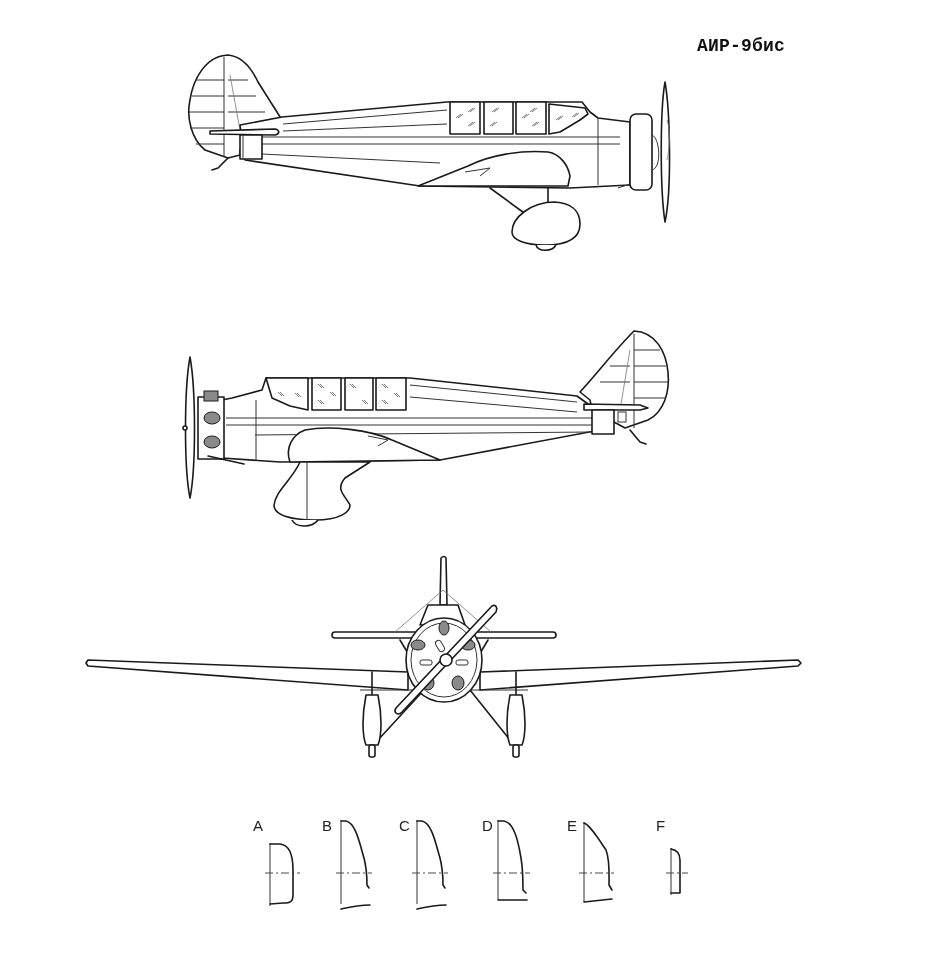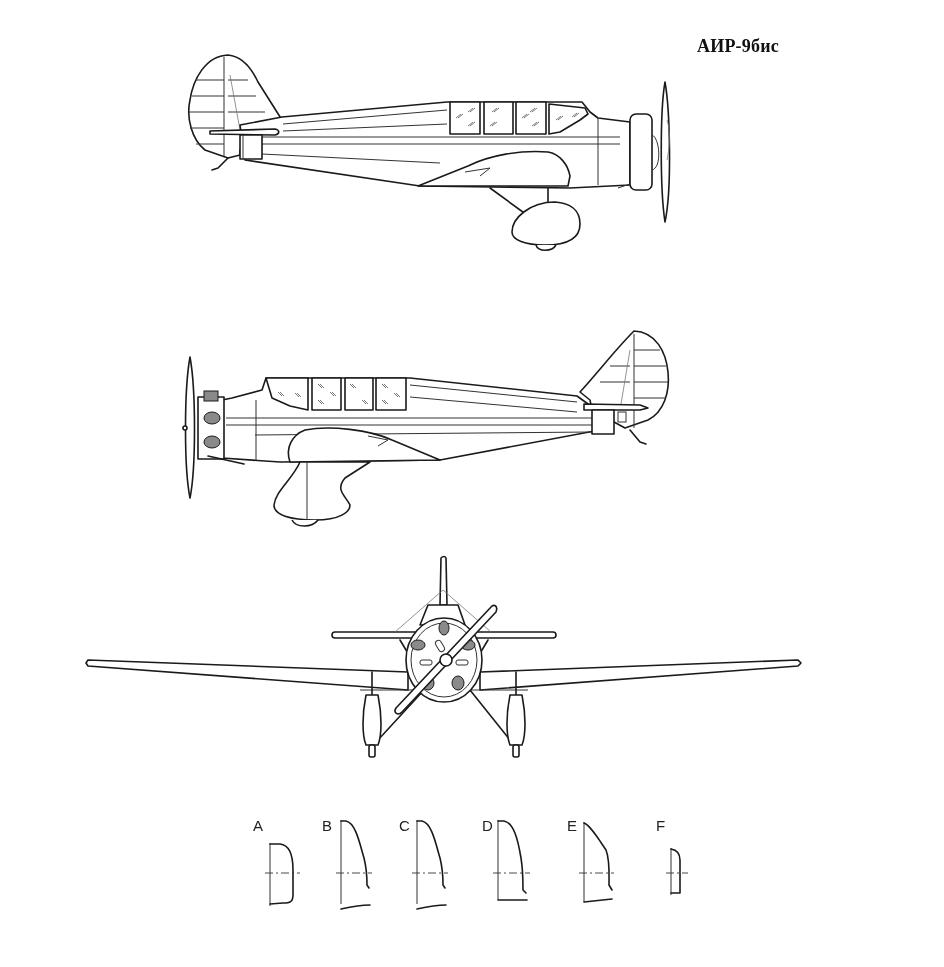--- a/index.html
+++ b/index.html
@@ -1,17 +1,17 @@
 <!DOCTYPE html>
 <html><head>
 <meta charset="utf-8">
 <style>
   html, body { margin:0; padding:0; background:#ffffff; }
   body { width:944px; height:967px; position:relative; overflow:hidden; font-family:"Liberation Sans", sans-serif; }
-  .title { position:absolute; left:697px; top:36px; font-family:Liberation Serif, serif; font-weight:bold; font-size:18px; color:#111; letter-spacing:0.2px; }
+  .title { position:absolute; left:697px; top:36px; font-family:Liberation Mono, monospace; font-weight:bold; font-size:18px; color:#111; letter-spacing:0.2px; }
   svg.drawing { position:absolute; left:0; top:0; }
   .lbl { font-family:"Liberation Sans", sans-serif; font-size:15px; fill:#222; }
   .ln { fill:none; stroke:#1a1a1a; stroke-width:1.6; stroke-linejoin:round; stroke-linecap:round; }
   .ln-thin { fill:none; stroke:#333; stroke-width:1; }
   .ln-hair { fill:none; stroke:#777; stroke-width:0.8; }
   .fillw { fill:#fff; stroke:#1a1a1a; stroke-width:1.6; stroke-linejoin:round; }
   .dash { fill:none; stroke:#333; stroke-width:0.9; stroke-dasharray:8 3 2 3; }
   .grey { fill:#8a8a8a; stroke:#1a1a1a; stroke-width:1; }
   .glass { fill:none; stroke:#555; stroke-width:0.8; }
 </style>

